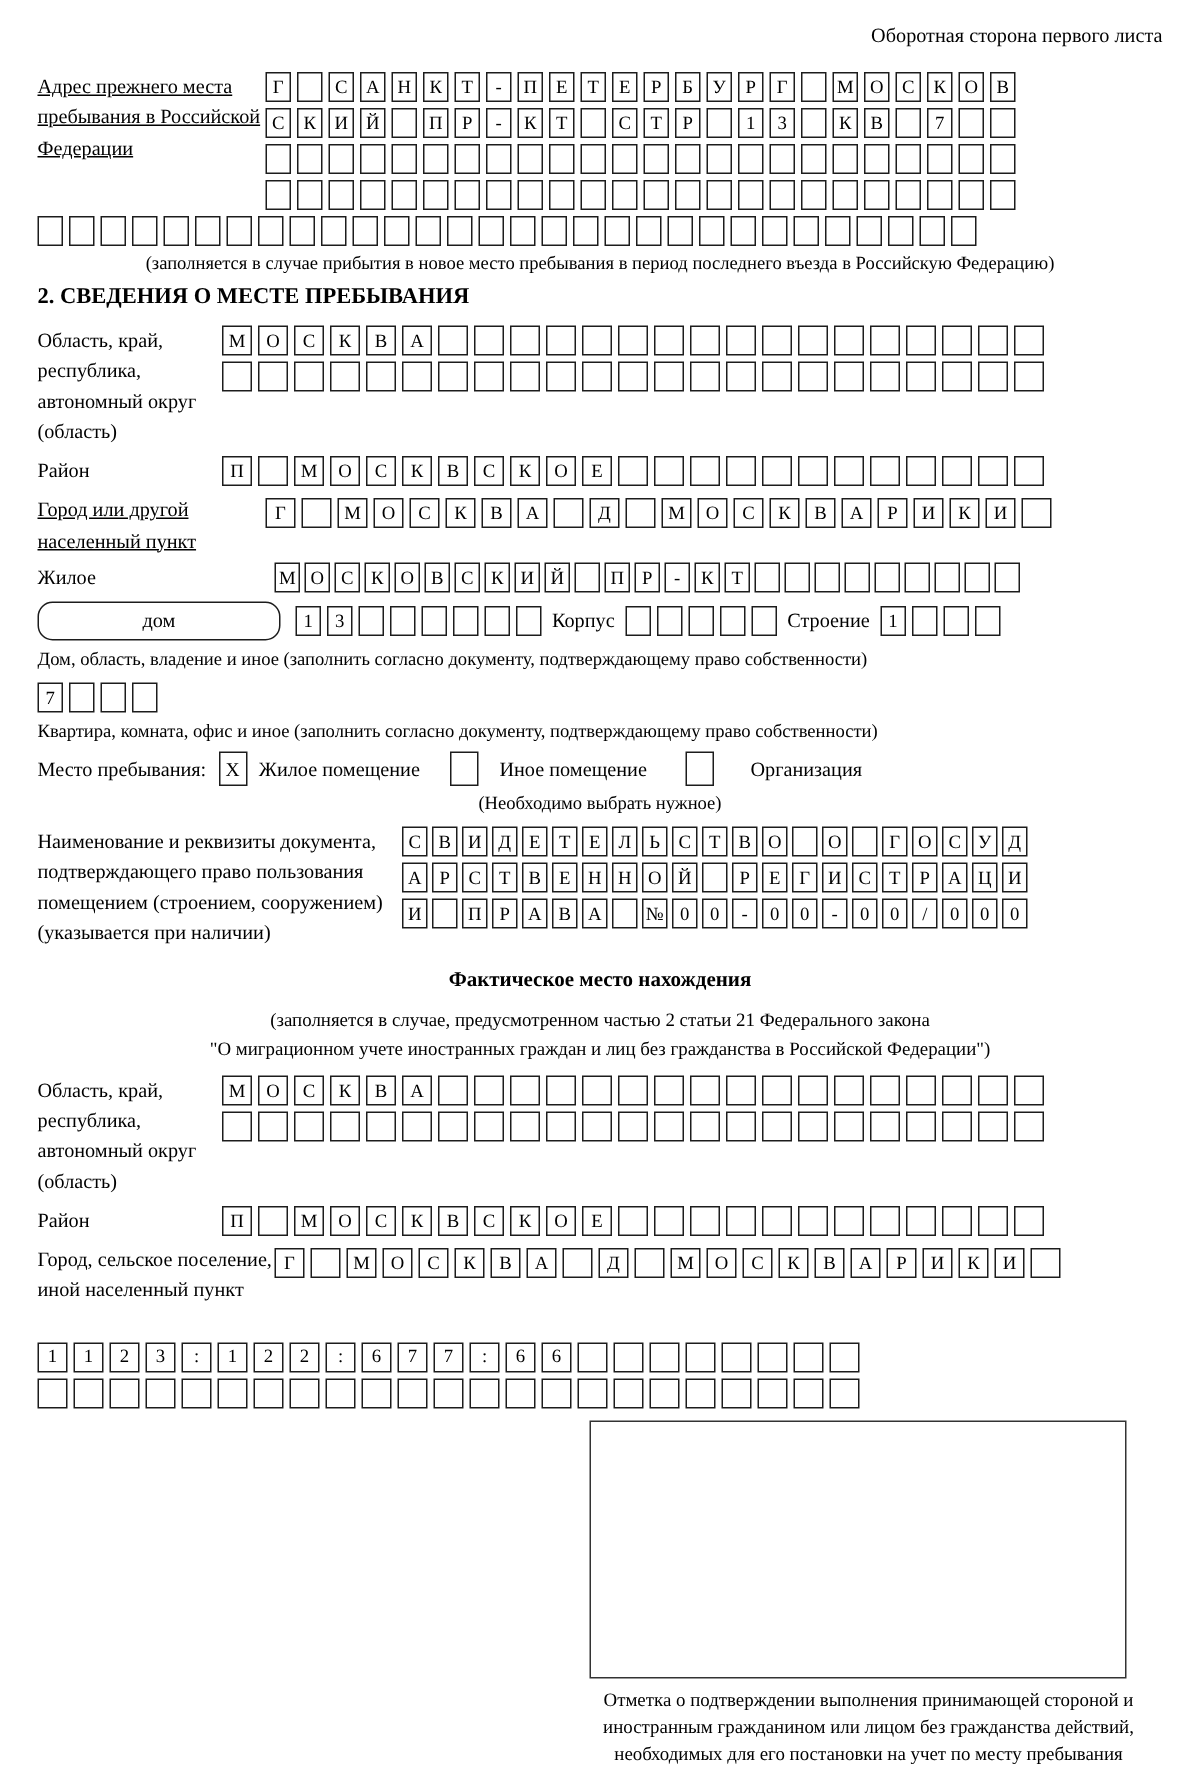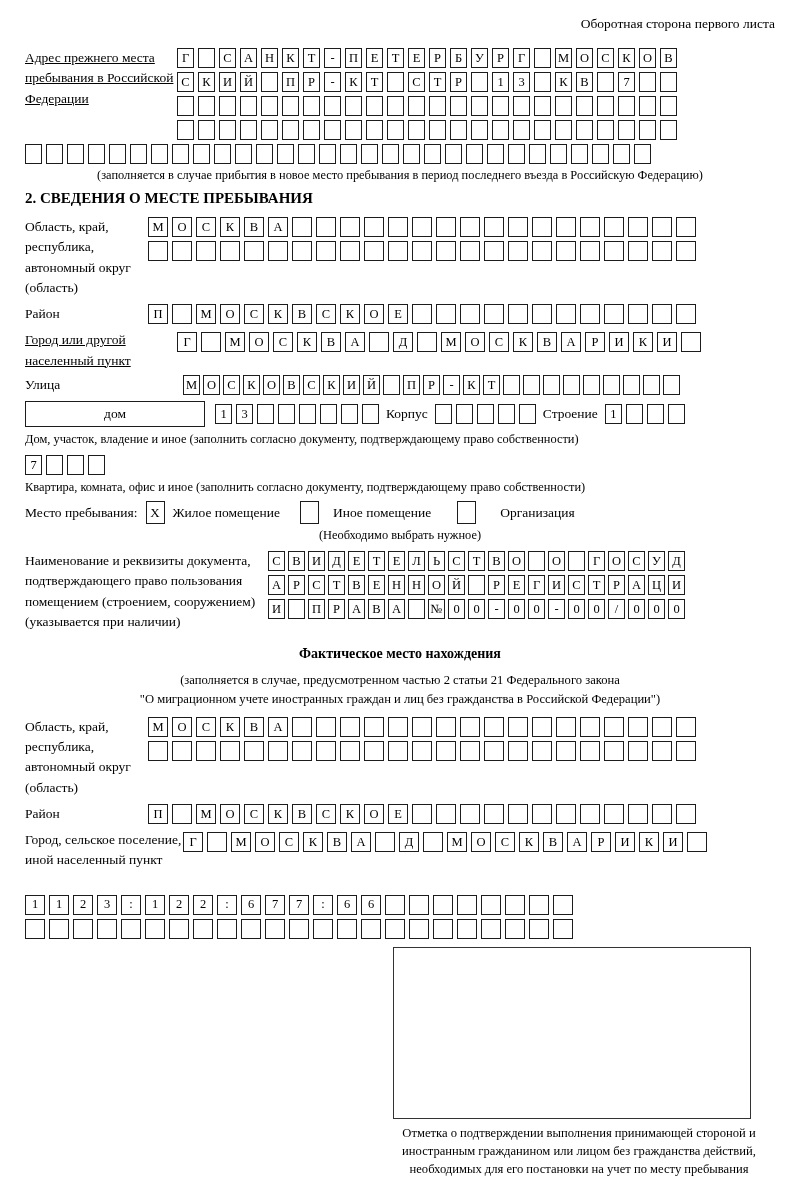--- a/index.html
+++ b/index.html
@@ -305,21 +305,21 @@
         <span class="cell">А</span>
         <span class="cell">Р</span>
         <span class="cell">И</span>
         <span class="cell">К</span>
         <span class="cell">И</span>
         <span class="cell"></span>
       </div>
   </div>
 
   <div class="fieldrow mb6">
-    <div class="lbl w158">Улица</div>
+    <div class="lbl w158">Жилое</div>
     <div class="cellrow g3">
         <span class="cell">М</span>
         <span class="cell">О</span>
         <span class="cell">С</span>
         <span class="cell">К</span>
         <span class="cell">О</span>
         <span class="cell">В</span>
         <span class="cell">С</span>
         <span class="cell">К</span>
         <span class="cell">И</span>
@@ -336,21 +336,21 @@
         <span class="cell"></span>
         <span class="cell"></span>
         <span class="cell"></span>
         <span class="cell"></span>
         <span class="cell"></span>
         <span class="cell"></span>
       </div>
   </div>
 
   <div class="house-line">
-    <div class="inline-box" style="width:180px;margin-right:10px;">дом</div>
+    <div class="inline-box" style="width:162px;margin-right:10px;border-radius:10px;">дом</div>
     <div class="cellrow">
         <span class="cell">1</span>
         <span class="cell">3</span>
         <span class="cell"></span>
         <span class="cell"></span>
         <span class="cell"></span>
         <span class="cell"></span>
         <span class="cell"></span>
         <span class="cell"></span>
       </div>
@@ -363,21 +363,21 @@
         <span class="cell"></span>
       </div>
     <span class="small-lbl">Строение</span>
     <div class="cellrow">
         <span class="cell">1</span>
         <span class="cell"></span>
         <span class="cell"></span>
         <span class="cell"></span>
       </div>
   </div>
-  <div class="note mb8">Дом, участок, владение и иное (заполнить согласно документу, подтверждающему право собственности)</div>
+  <div class="note mb8">Дом, область, владение и иное (заполнить согласно документу, подтверждающему право собственности)</div>
 
   <div class="house-line">
     <div class="cellrow">
         <span class="cell">7</span>
         <span class="cell"></span>
         <span class="cell"></span>
         <span class="cell"></span>
       </div>
   </div>
   <div class="note mb4">Квартира, комната, офис и иное (заполнить согласно документу, подтверждающему право собственности)</div>

